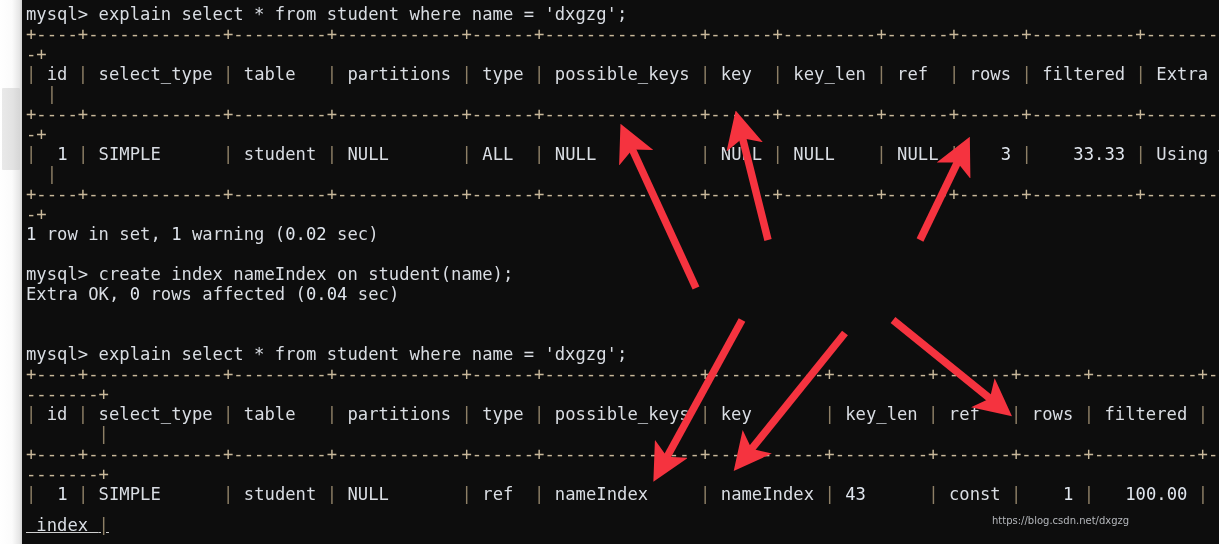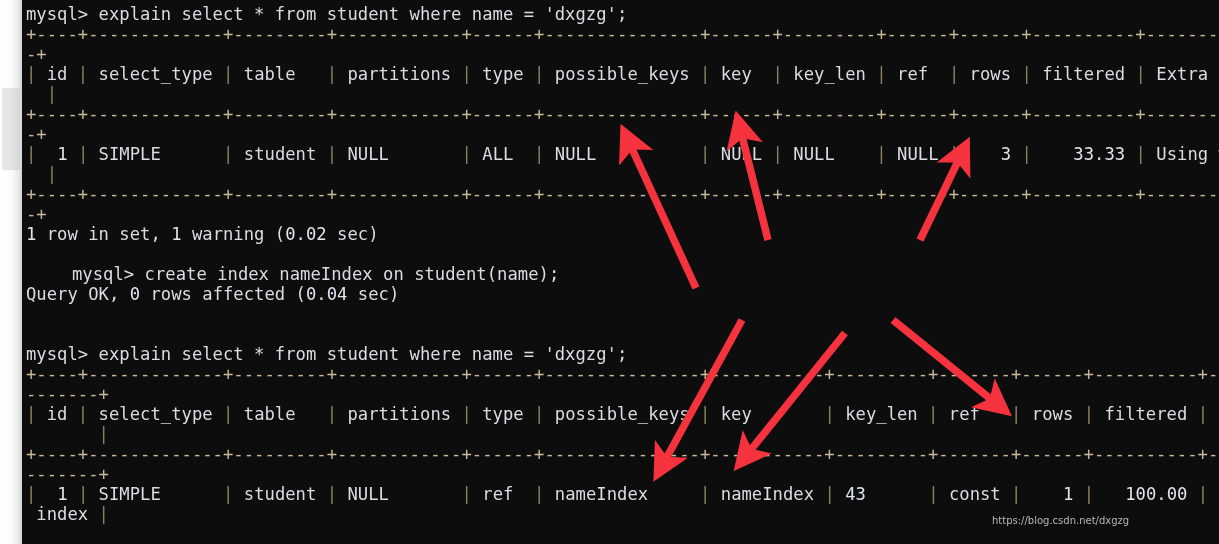--- a/index.html
+++ b/index.html
@@ -90,32 +90,32 @@
       <div class="line" style="top: 64px;"><span class="c-pipe">|</span><span class="c-text"> id </span><span class="c-pipe">|</span><span class="c-text"> select_type </span><span class="c-pipe">|</span><span class="c-text"> table   </span><span class="c-pipe">|</span><span class="c-text"> partitions </span><span class="c-pipe">|</span><span class="c-text"> type </span><span class="c-pipe">|</span><span class="c-text"> possible_keys </span><span class="c-pipe">|</span><span class="c-text"> key  </span><span class="c-pipe">|</span><span class="c-text"> key_len </span><span class="c-pipe">|</span><span class="c-text"> ref  </span><span class="c-pipe">|</span><span class="c-text"> rows </span><span class="c-pipe">|</span><span class="c-text"> filtered </span><span class="c-pipe">|</span><span class="c-text"> Extra       </span></div>
       <div class="line" style="top: 84px;"><span class="c-text">  </span><span class="c-pipe">|</span></div>
       <div class="line" style="top: 104px;"><span class="c-border">+----+-------------+---------+------------+------+---------------+------+---------+------+------+----------+-------------</span></div>
       <div class="line" style="top: 124px;"><span class="c-border">-+</span></div>
       <div class="line" style="top: 144px;"><span class="c-pipe">|</span><span class="c-text">  </span><span class="c-num">1</span><span class="c-text"> </span><span class="c-pipe">|</span><span class="c-text"> SIMPLE      </span><span class="c-pipe">|</span><span class="c-text"> student </span><span class="c-pipe">|</span><span class="c-text"> NULL       </span><span class="c-pipe">|</span><span class="c-text"> ALL  </span><span class="c-pipe">|</span><span class="c-text"> NULL          </span><span class="c-pipe">|</span><span class="c-text"> NULL </span><span class="c-pipe">|</span><span class="c-text"> NULL    </span><span class="c-pipe">|</span><span class="c-text"> NULL </span><span class="c-pipe">|</span><span class="c-text">    </span><span class="c-num">3</span><span class="c-text"> </span><span class="c-pipe">|</span><span class="c-text">    </span><span class="c-num">33</span><span class="c-text">.</span><span class="c-num">33</span><span class="c-text"> </span><span class="c-pipe">|</span><span class="c-text"> Using where </span></div>
       <div class="line" style="top: 164px;"><span class="c-text">  </span><span class="c-pipe">|</span></div>
       <div class="line" style="top: 184px;"><span class="c-border">+----+-------------+---------+------------+------+---------------+------+---------+------+------+----------+-------------</span></div>
       <div class="line" style="top: 204px;"><span class="c-border">-+</span></div>
       <div class="line" style="top: 224px;"><span class="c-num">1</span><span class="c-text"> row in set, </span><span class="c-num">1</span><span class="c-text"> warning (</span><span class="c-num">0</span><span class="c-text">.</span><span class="c-num">02</span><span class="c-text"> sec)</span></div>
       <div class="line" style="top: 244px;"></div>
-      <div class="line" style="top: 264px; margin-left: 46px;"><span class="c-text">mysql&gt; create index nameIndex on student(name);</span></div>
-      <div class="line" style="top: 284px;"><span class="c-text">Query OK, </span><span class="c-num">0</span><span class="c-text"> rows affected (</span><span class="c-num">0</span><span class="c-text">.</span><span class="c-num">04</span><span class="c-text"> sec)</span></div>
+      <div class="line" style="top: 264px;"><span class="c-text">mysql&gt; create index nameIndex on student(name);</span></div>
+      <div class="line" style="top: 284px;"><span class="c-text">Extra OK, </span><span class="c-num">0</span><span class="c-text"> rows affected (</span><span class="c-num">0</span><span class="c-text">.</span><span class="c-num">04</span><span class="c-text"> sec)</span></div>
       <div class="line" style="top: 324px;"></div>
       <div class="line" style="top: 344px;"><span class="c-text">mysql&gt; explain select * from student where name = 'dxgzg';</span></div>
       <div class="line" style="top: 364px;"><span class="c-border">+----+-------------+---------+------------+------+---------------+-----------+---------+-------+------+----------+------</span></div>
       <div class="line" style="top: 384px;"><span class="c-border">-------+</span></div>
       <div class="line" style="top: 404px;"><span class="c-pipe">|</span><span class="c-text"> id </span><span class="c-pipe">|</span><span class="c-text"> select_type </span><span class="c-pipe">|</span><span class="c-text"> table   </span><span class="c-pipe">|</span><span class="c-text"> partitions </span><span class="c-pipe">|</span><span class="c-text"> type </span><span class="c-pipe">|</span><span class="c-text"> possible_keys </span><span class="c-pipe">|</span><span class="c-text"> key       </span><span class="c-pipe">|</span><span class="c-text"> key_len </span><span class="c-pipe">|</span><span class="c-text"> ref   </span><span class="c-pipe">|</span><span class="c-text"> rows </span><span class="c-pipe">|</span><span class="c-text"> filtered </span><span class="c-pipe">|</span><span class="c-text"> Extra</span></div>
       <div class="line" style="top: 424px;"><span class="c-text">       </span><span class="c-pipe">|</span></div>
       <div class="line" style="top: 444px;"><span class="c-border">+----+-------------+---------+------------+------+---------------+-----------+---------+-------+------+----------+------</span></div>
       <div class="line" style="top: 464px;"><span class="c-border">-------+</span></div>
       <div class="line" style="top: 484px;"><span class="c-pipe">|</span><span class="c-text">  </span><span class="c-num">1</span><span class="c-text"> </span><span class="c-pipe">|</span><span class="c-text"> SIMPLE      </span><span class="c-pipe">|</span><span class="c-text"> student </span><span class="c-pipe">|</span><span class="c-text"> NULL       </span><span class="c-pipe">|</span><span class="c-text"> ref  </span><span class="c-pipe">|</span><span class="c-text"> nameIndex     </span><span class="c-pipe">|</span><span class="c-text"> nameIndex </span><span class="c-pipe">|</span><span class="c-text"> </span><span class="c-num">43</span><span class="c-text">      </span><span class="c-pipe">|</span><span class="c-text"> const </span><span class="c-pipe">|</span><span class="c-text">    </span><span class="c-num">1</span><span class="c-text"> </span><span class="c-pipe">|</span><span class="c-text">   </span><span class="c-num">100</span><span class="c-text">.</span><span class="c-num">00</span><span class="c-text"> </span><span class="c-pipe">|</span><span class="c-text"> Using</span></div>
-      <div class="line" style="top: 504px;"><span class="c-text"> index </span><span class="c-pipe">|</span></div>
+      <div class="line" style="top: 515px; text-decoration: underline;"><span class="c-text"> index </span><span class="c-pipe">|</span></div>
     </div>
 
   <svg id="arrows" viewBox="0 0 1219 544" xmlns="http://www.w3.org/2000/svg">
     <defs>
       <marker id="ah" markerWidth="5" markerHeight="5" refX="2.6" refY="2.5" orient="auto" markerUnits="strokeWidth">
         <path d="M0,0 L5,2.5 L0,5 L1.2,2.5 z" fill="#f5333f"></path>
       </marker>
     </defs>
     <g id="arrow-group" stroke="#f5333f" stroke-width="7.5" fill="none" stroke-linecap="butt" marker-end="url(#ah)">
         <line x1="696" y1="288" x2="628" y2="140"></line>

